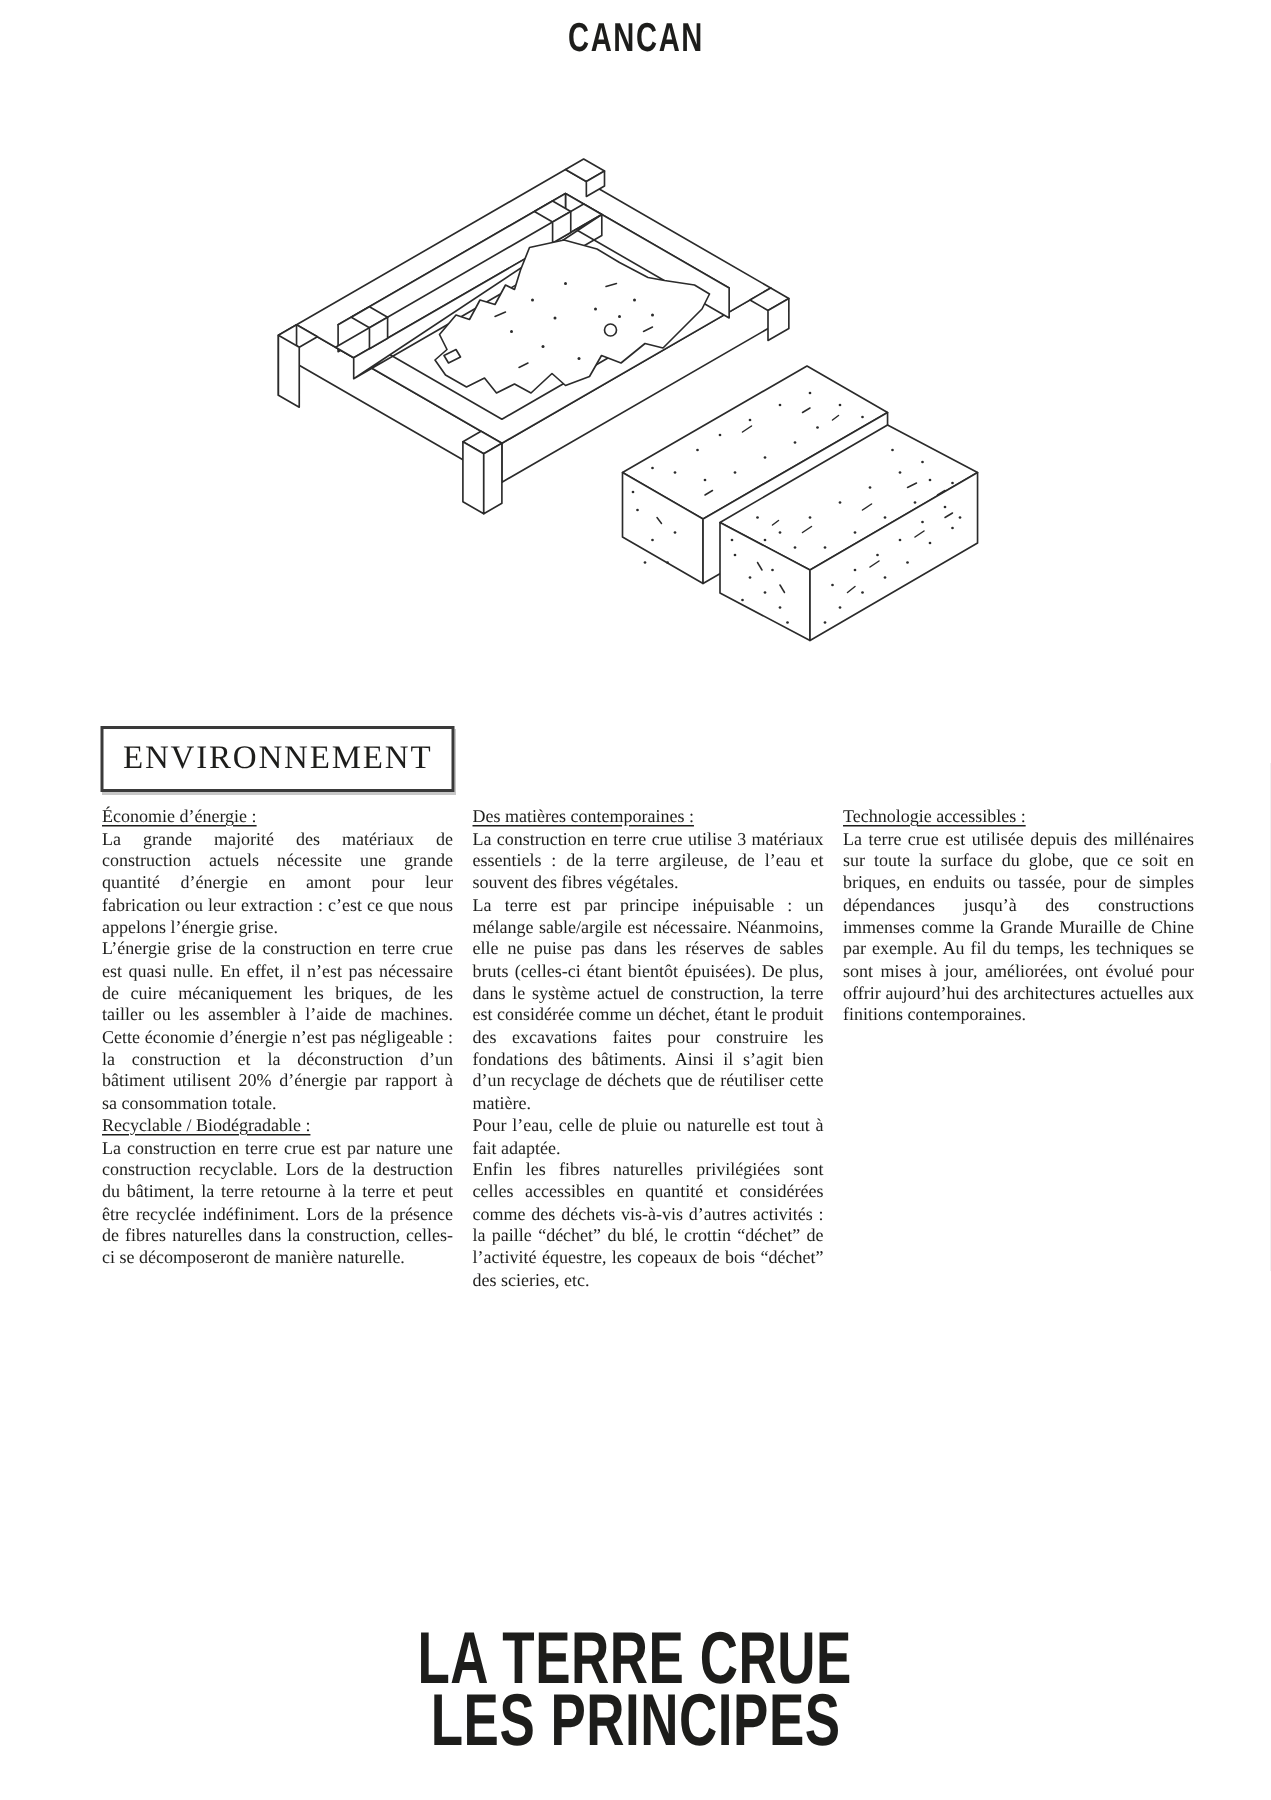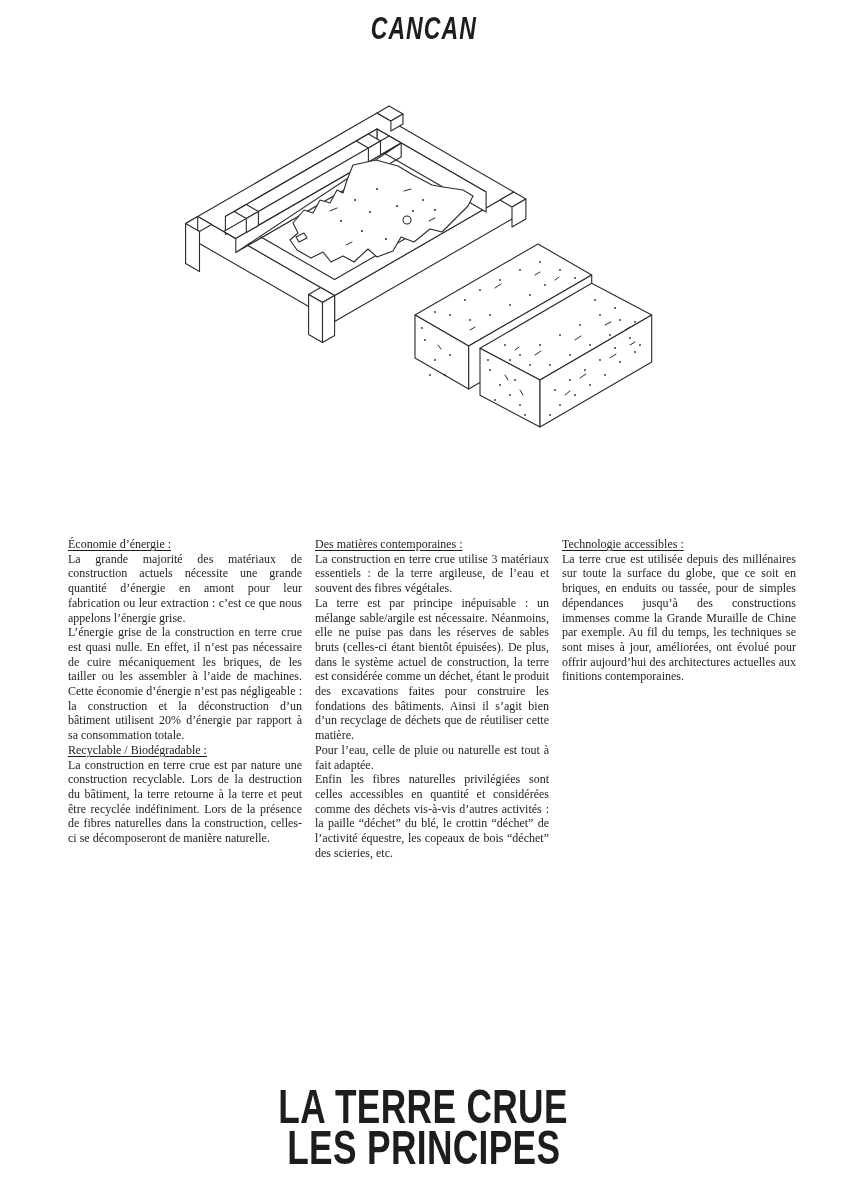--- a/index.html
+++ b/index.html
@@ -6,21 +6,21 @@
   .page{
     position:relative;width:847px;height:1200px;margin:0 auto;background:#ffffff;
     font-family:"Liberation Serif",serif;color:#1d1d1b;overflow:hidden;
   }
   
   .display{
     position:absolute;left:0;width:100%;text-align:center;
     font-family:"Liberation Sans",sans-serif;font-weight:700;color:#1d1d1b;
   }
   .display .squeeze{display:inline-block;transform:scaleX(.72);transform-origin:50% 50%;white-space:nowrap;}
-  .brand{top:10px;font-size:32px;letter-spacing:1.5px;font-style:italic;}
+  .brand{top:10px;font-size:27px;letter-spacing:1.5px;}
   .footer-title{top:1086px;font-size:49px;line-height:41px;letter-spacing:.5px;}
   
   .figure{position:absolute;left:180px;top:90px;width:480px;height:360px;}
   .figure svg{display:block;width:100%;height:100%;}
   .ln{fill:#ffffff;stroke:#2b2b2b;stroke-width:1.1;stroke-linejoin:round;stroke-linecap:round;}
   .mark{stroke:#2b2b2b;stroke-width:1;stroke-linecap:round;}
   .dot{fill:#2b2b2b;stroke:none;}
   
   .hbox{
     position:absolute;background:#fff;border:2px solid #3a3a3a;
@@ -190,20 +190,23 @@
         <circle class="dot" cx="370" cy="325" r=".9"></circle>
           <circle class="dot" cx="460" cy="255" r=".9"></circle>
         <path class="mark" d="M400,288 l6,-4"></path>
           <path class="mark" d="M430,268 l6,-4"></path>
         <path class="mark" d="M385,305 l5,-4"></path>
           <path class="mark" d="M450,255 l5,-3"></path>
       </g>
     </svg>
   </figure>
 
+  <div class="hbox hbox-env">
+    <span>ENVIRONNEMENT</span>
+  </div>
 
   <div class="col col-1">
     <p class="sub">Économie d’énergie :</p>
     <p>La grande majorité des matériaux de construction actuels nécessite une grande quantité d’énergie en amont pour leur fabrication ou leur extraction : c’est ce que nous appelons l’énergie grise.</p>
     <p>L’énergie grise de la construction en terre crue est quasi nulle. En effet, il n’est pas nécessaire de cuire mécaniquement les briques, de les tailler ou les assembler à l’aide de machines. Cette économie d’énergie n’est pas négligeable : la construction et la déconstruction d’un bâtiment utilisent 20% d’énergie par rapport à sa consommation totale.</p>
     <p class="sub mt">Recyclable / Biodégradable :</p>
     <p>La construction en terre crue est par nature une construction recyclable. Lors de la destruction du bâtiment, la terre retourne à la terre et peut être recyclée indéfiniment. Lors de la présence de fibres naturelles dans la construction, celles-ci se décomposeront de manière naturelle.</p>
   </div>
 
   <div class="col col-2">

